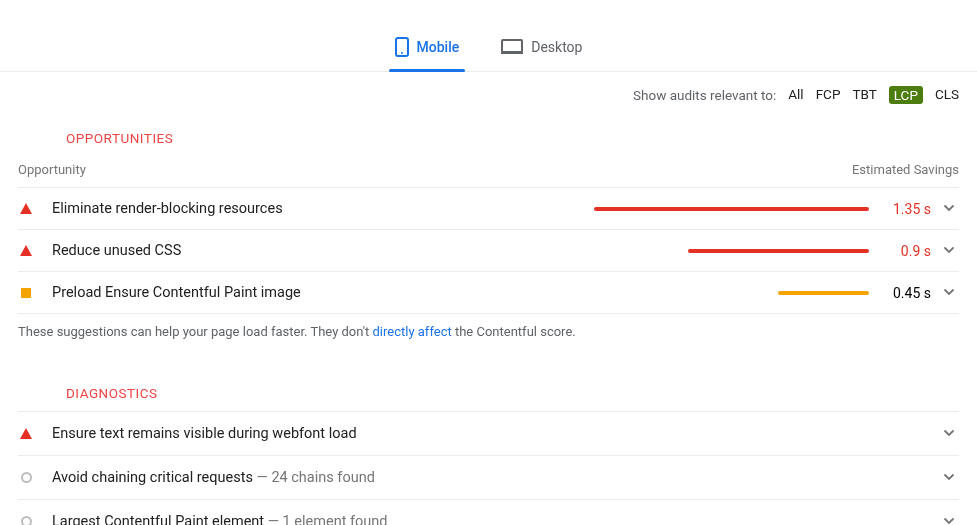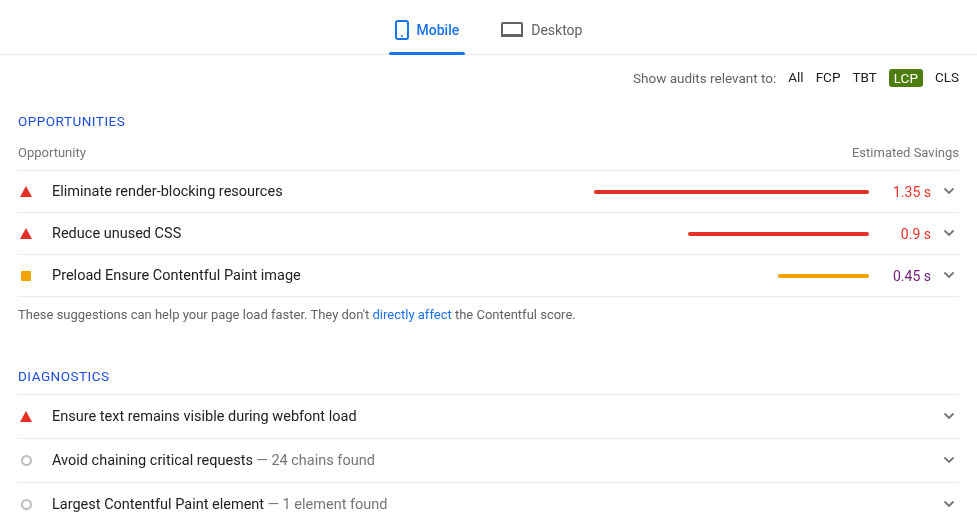--- a/index.html
+++ b/index.html
@@ -10,20 +10,21 @@
     background: #fff;
     width: 977px;
   }
   .tabs {
     display: flex;
     justify-content: center;
     align-items: center;
     gap: 30px;
     padding: 12px 0 0 0;
     border-bottom: 1px solid #ebebeb;
+    margin-top: 17px;
   }
   .tab {
     display: flex;
     align-items: center;
     gap: 8px;
     padding: 8px 6px 14px 6px;
     color: #5f6368;
     cursor: pointer;
     font-size: 14px;
     position: relative;
@@ -58,24 +59,25 @@
     background: #4d7c0f;
     color: #fff;
     text-decoration: none;
     padding: 1px 5px;
     border-radius: 3px;
   }
   .section {
     padding: 0 18px;
   }
   .section-title {
-    color: #1d4ed8;
+    color: #ef4444;
     font-size: 13.5px;
     letter-spacing: 0.5px;
     padding: 22px 0 10px 0;
+    margin-left: 48px;
   }
   .opp-header {
     display: flex;
     justify-content: space-between;
     color: #757575;
     font-size: 13px;
     padding: 6px 0 10px 0;
   }
   .row {
     display: flex;
@@ -127,21 +129,21 @@
   }
   .bar.red { background: #e53125; }
   .bar.orange { background: #f4a400; }
   .savings {
     width: 48px;
     text-align: right;
     font-size: 14px;
     margin-right: 12px;
   }
   .savings.red { color: #e53125; }
-  .savings.orange { color: #701a75; }
+  .savings.orange { color: #000000; }
   .chevron {
     width: 16px;
     color: #757575;
     flex-shrink: 0;
   }
   .suggest-note {
     font-size: 13px;
     color: #5f6368;
     padding: 10px 0 24px 0;
   }

